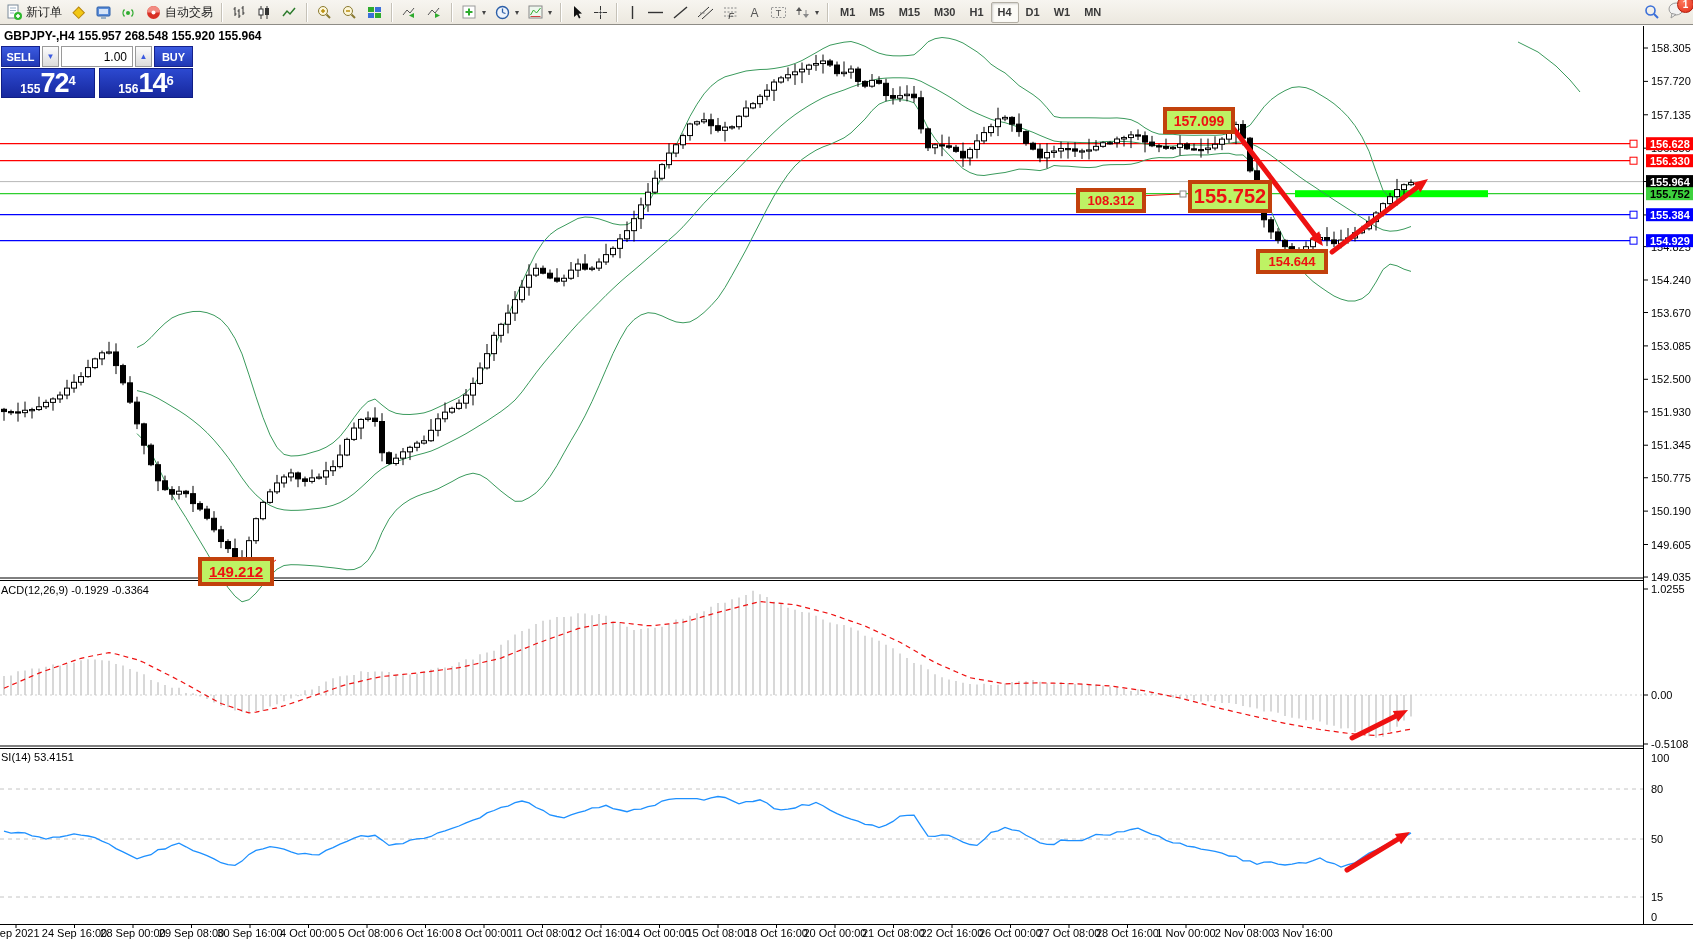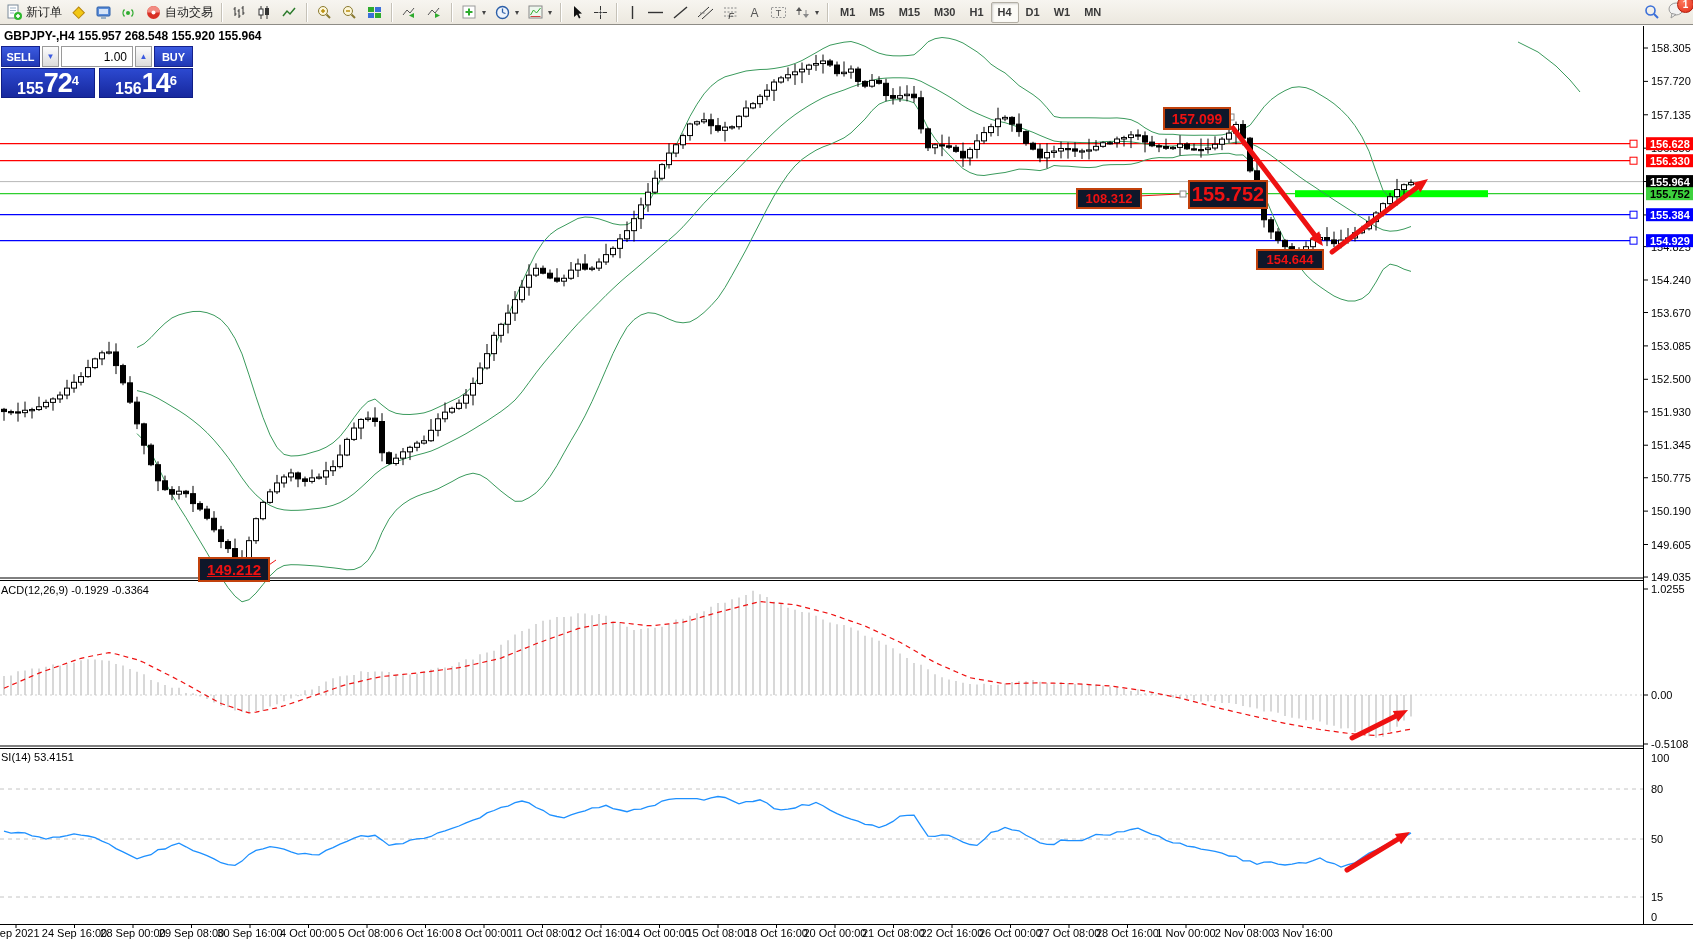--- a/index.html
+++ b/index.html
@@ -18,36 +18,36 @@
     font-weight:bold;color:#3a3a3a;border:1px solid transparent;border-radius:2px;}
   .tf.active{background:#fcfbf7;border:1px solid #b3afa5;box-shadow:inset 1px 1px 2px rgba(0,0,0,.18);}
   #tb-right{margin-left:auto;display:flex;align-items:center;gap:6px;padding-right:4px;}
   .badge{position:absolute;top:-5px;right:-7px;width:15px;height:15px;border-radius:50%;
     background:radial-gradient(circle at 35% 30%,#ff7a5e,#e02b17);color:#fff;font-size:10px;
     font-weight:bold;display:flex;align-items:center;justify-content:center;border:1px solid #b01505;}
   
   #ohlc-line{position:absolute;left:4px;top:29px;font-size:12px;font-weight:bold;color:#000;z-index:30;}
   #macd-label{position:absolute;left:1px;top:584px;font-size:11px;color:#000;z-index:30;}
   #rsi-label{position:absolute;left:1px;top:751px;font-size:11px;color:#000;z-index:30;}
-  .ann{position:absolute;background:#0f172a;border:2px solid #c2410c;color:#ee1111;
+  .ann{position:absolute;background:#bef264;border:4px solid #c2410c;color:#ee1111;
     display:flex;align-items:center;justify-content:center;font-weight:bold;z-index:25;
     font-family:"Liberation Sans",sans-serif;}
   
   #quote-panel{position:absolute;left:1px;top:46px;width:192px;z-index:35;font-family:"Liberation Sans",sans-serif;}
   #qp-row1{display:flex;height:21px;gap:2px;border-radius:7px;}
   .qp-btn{width:37px;background:linear-gradient(#3b5ae0,#2038b4);border:1px solid #16228c;
     color:#fff;font-size:11px;font-weight:bold;display:flex;align-items:center;justify-content:center;}
   .qp-spin{width:15px;background:linear-gradient(#fcfcfc,#dcdcdc);border:1px solid #9a9a9a;
     color:#3b5ae0;font-size:8px;display:flex;align-items:center;justify-content:center;}
   #qp-vol{flex:1;background:#fff;border:1px solid #9a9a9a;font-size:12px;color:#000;
     display:flex;align-items:center;justify-content:flex-end;padding-right:5px;}
   #qp-row2{display:flex;height:30px;gap:4px;margin-top:1px;}
   .qp-price{flex:1;background:linear-gradient(#2c49d0,#17289e);border:1px solid #101e86;
     color:#fff;display:flex;align-items:flex-end;justify-content:center;padding-bottom:1px;}
-  .qp-small{font-size:16px;font-weight:bold;line-height:14px;}
+  .qp-small{font-size:12px;font-weight:bold;line-height:14px;}
   .qp-big{font-size:27px;font-weight:bold;line-height:26px;letter-spacing:-1px;}
   .qp-sup{font-size:13px;font-weight:bold;line-height:24px;align-self:flex-start;}
   #chart-svg{position:absolute;left:0;top:0;z-index:10;}
   svg text{font-family:"Liberation Sans",sans-serif;}
 </style>
 </head>
 <body>
 
 <div id="toolbar">
   <div class="tb-btn">

